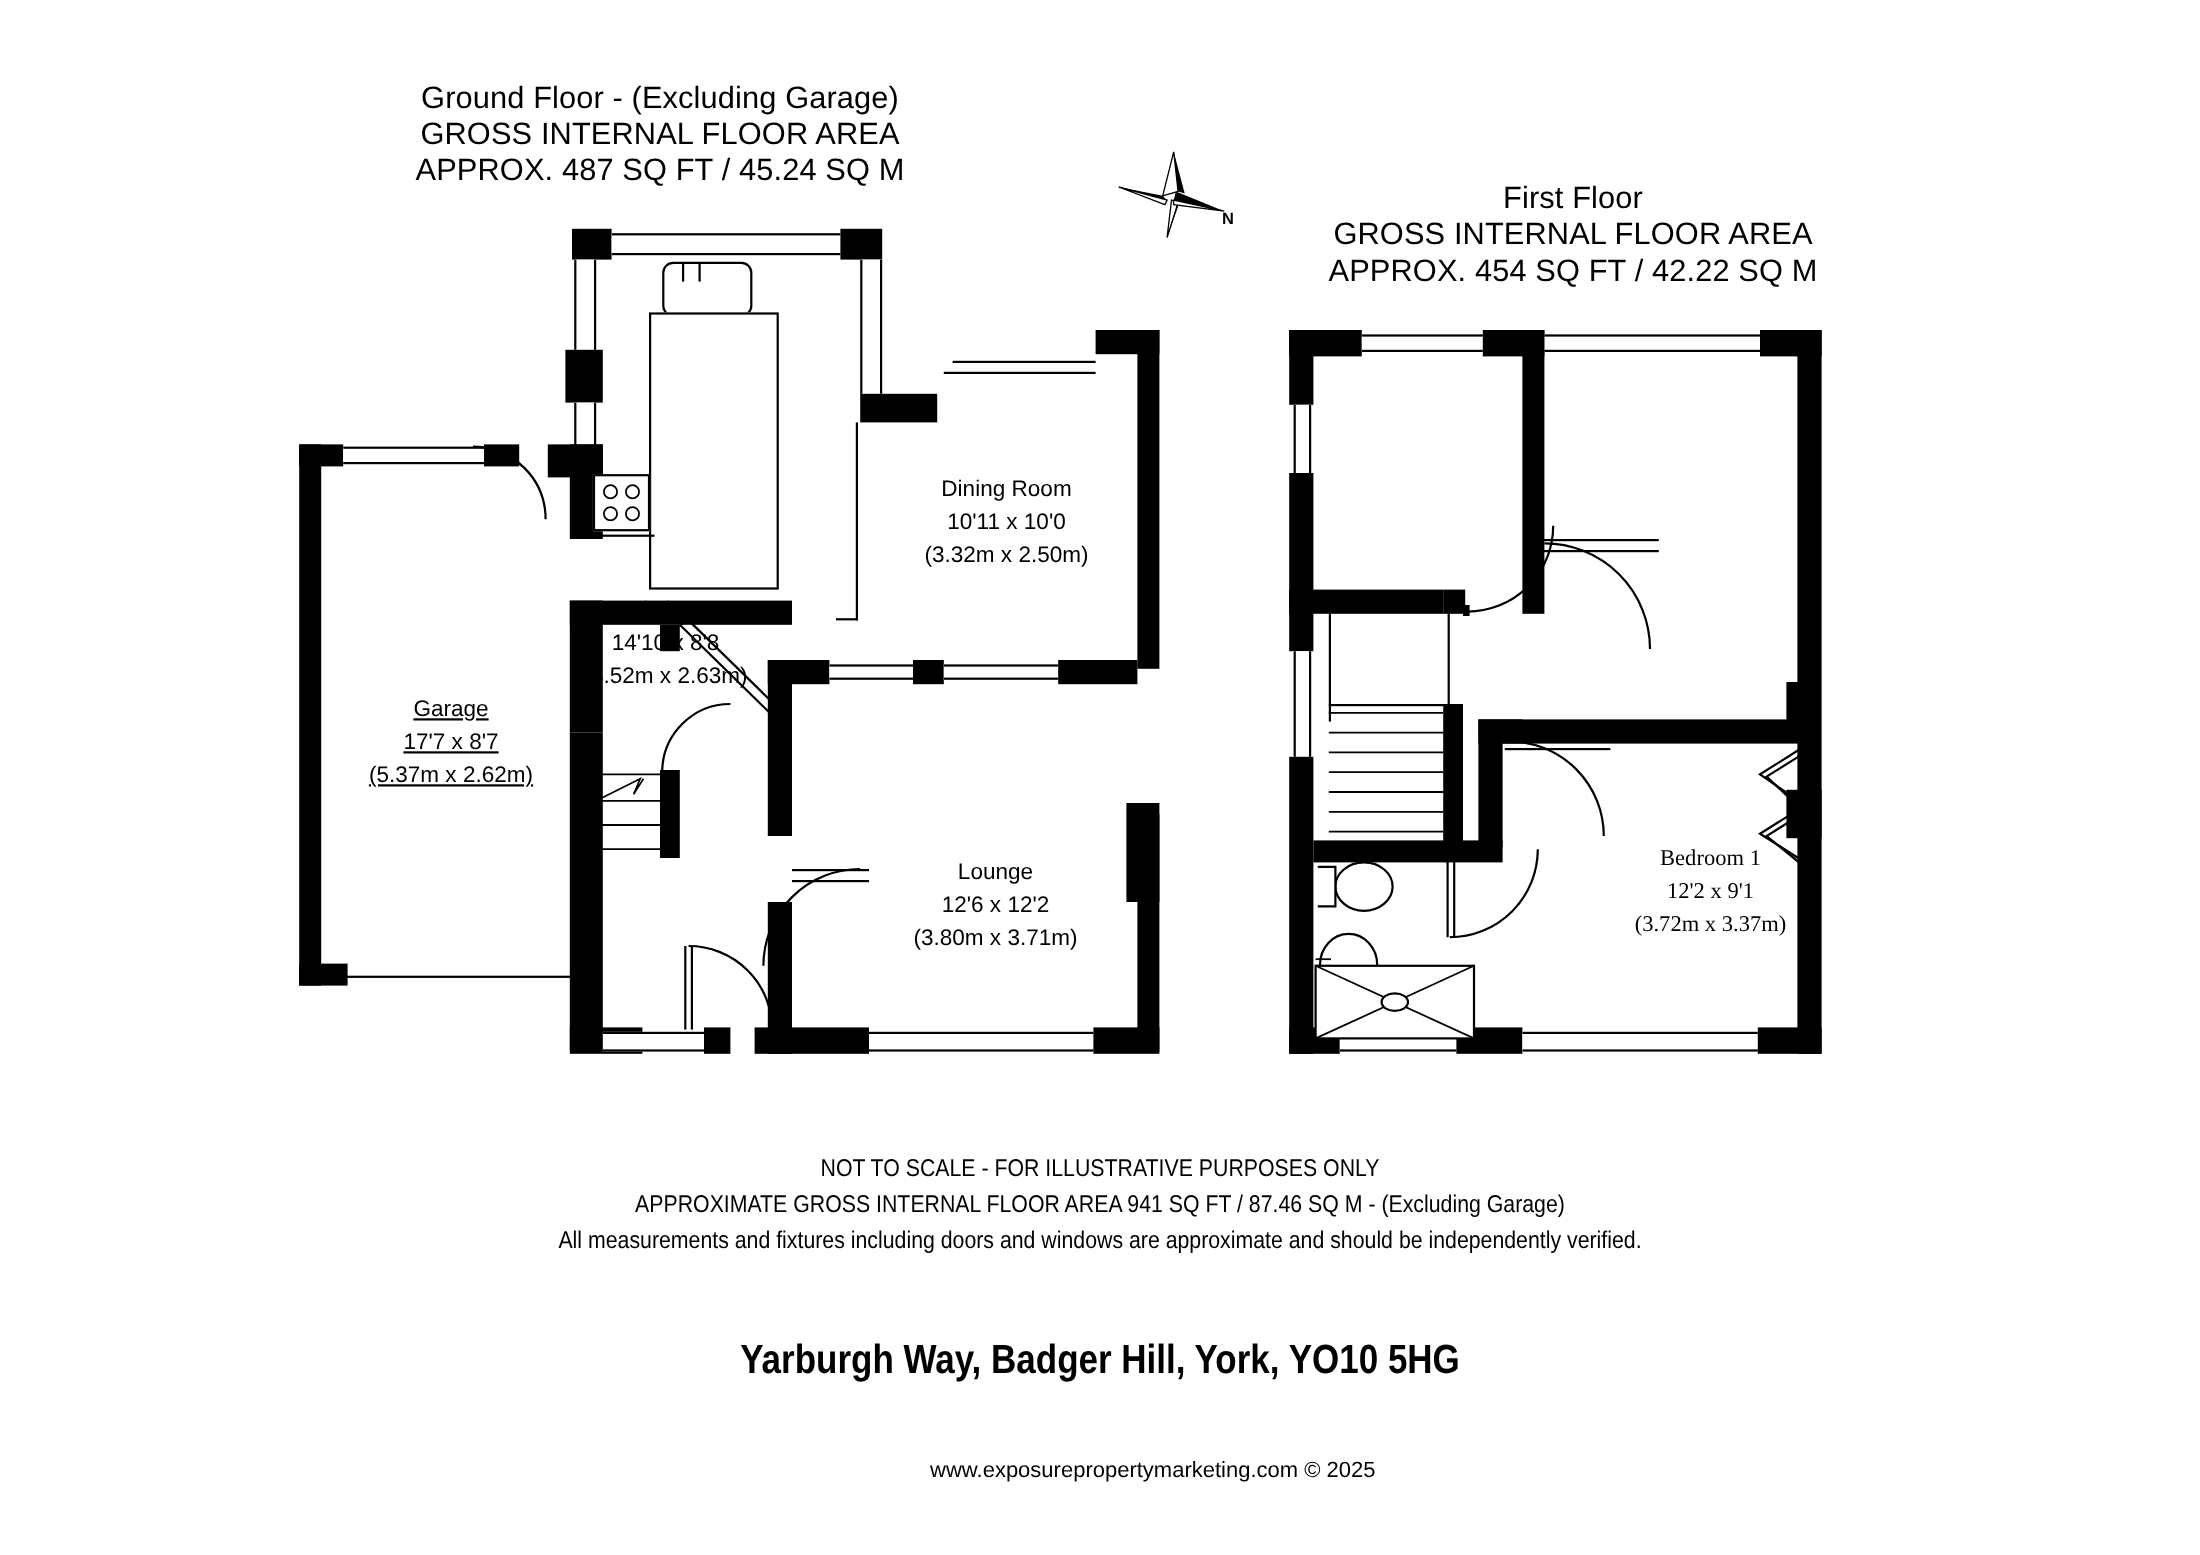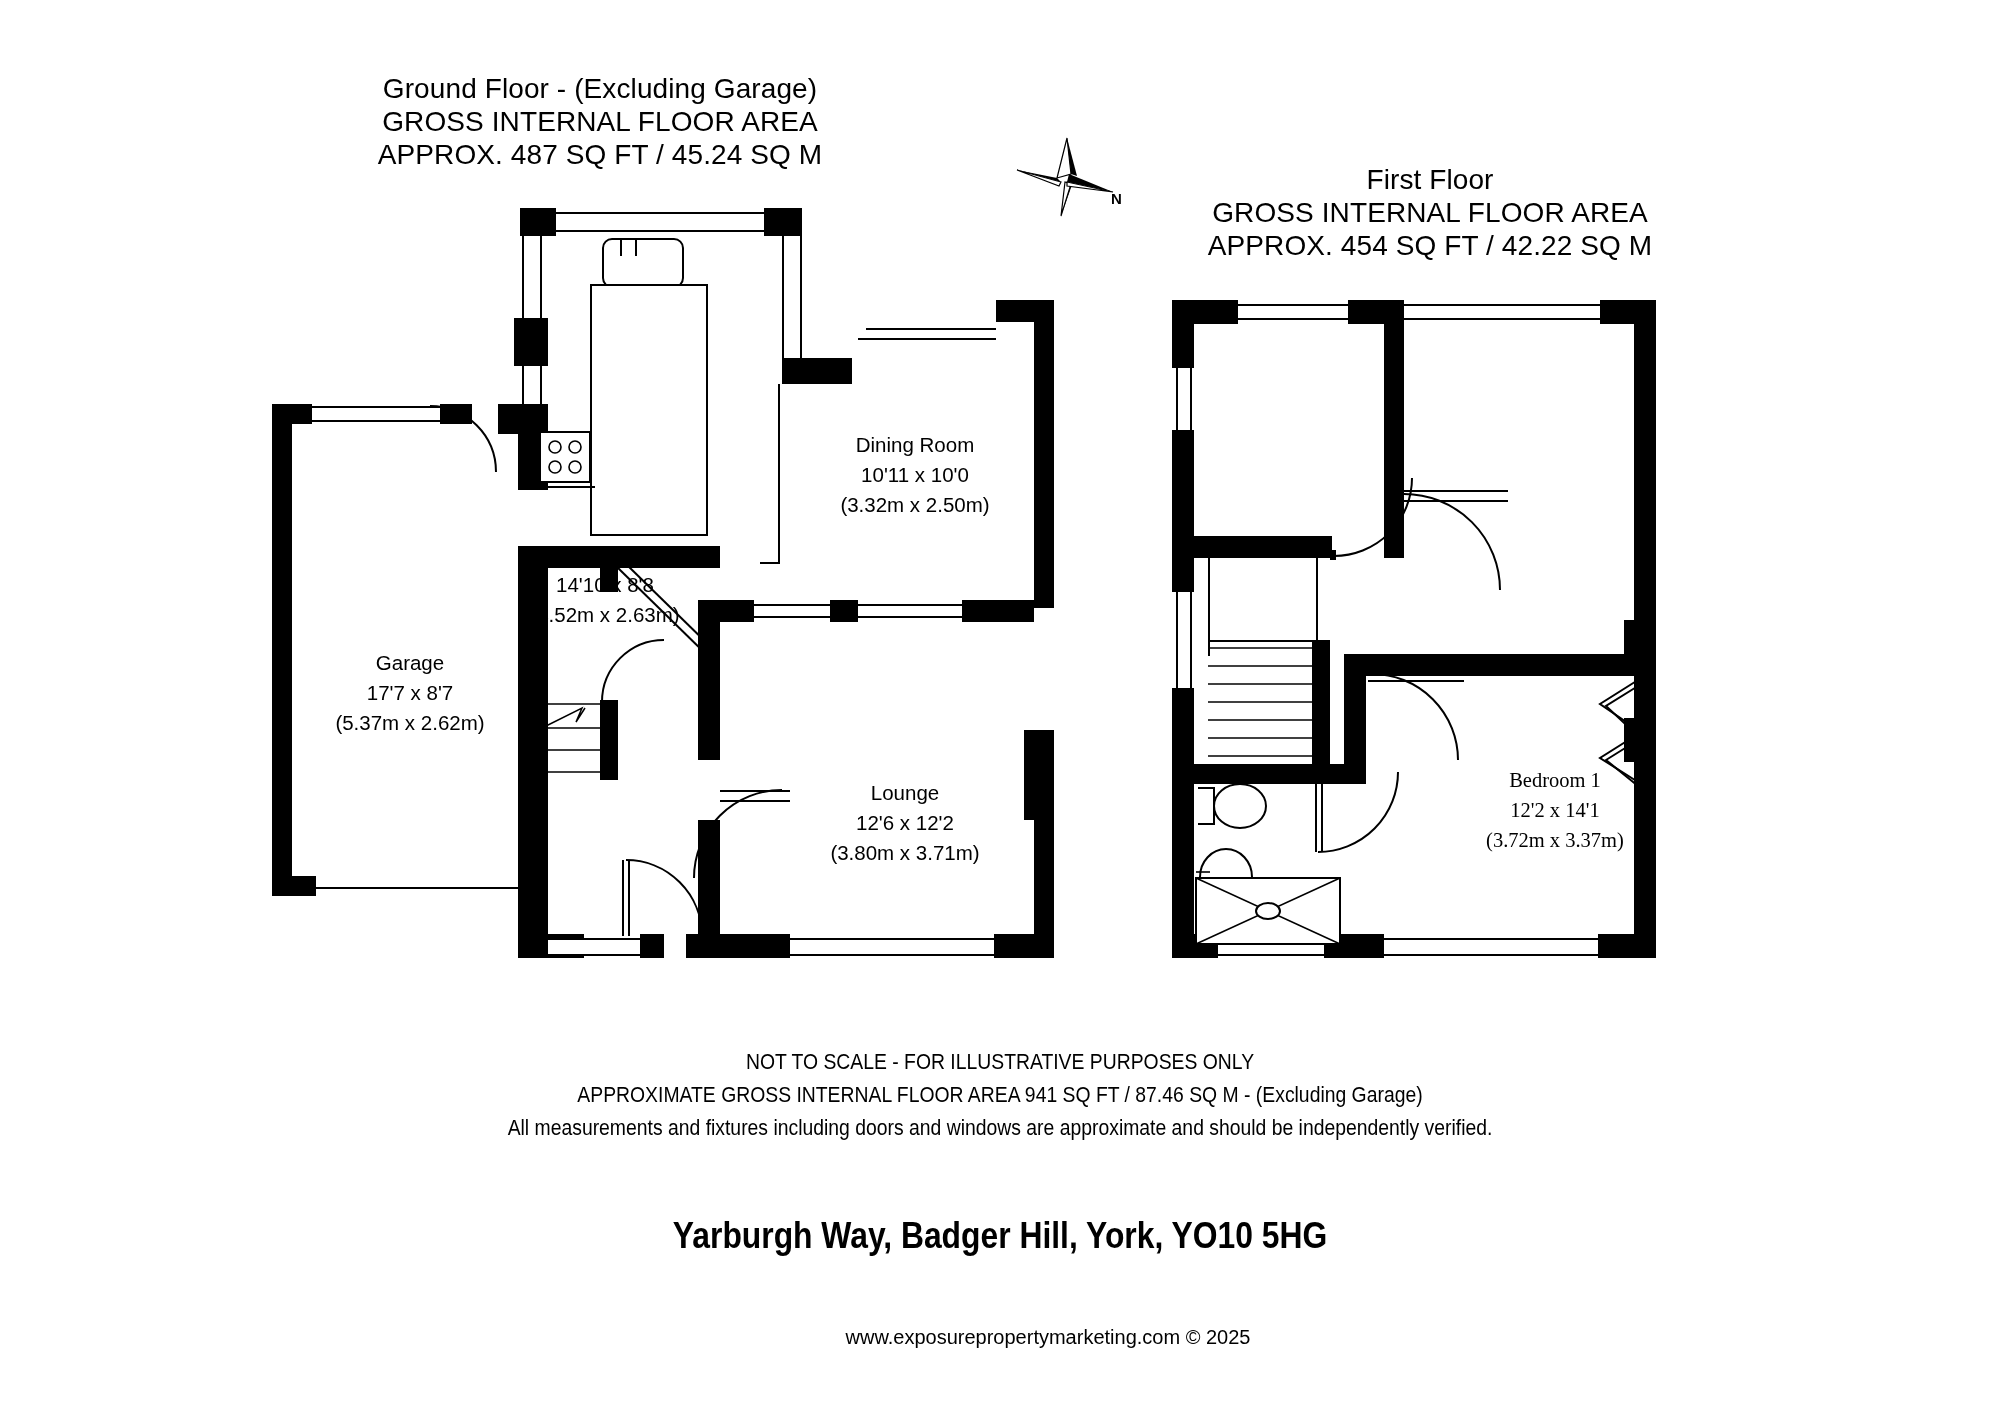--- a/index.html
+++ b/index.html
@@ -68,21 +68,21 @@
 
 <div class="abs" style="left:0;top:0;width:1100px;height:1000px;">
 
   <div class="abs wall" style="left:272px;top:404px;width:40px;height:20px;"></div>
   <div class="abs win-h" style="left:312px;top:406px;width:128px;height:16px;"></div>
   <div class="abs wall" style="left:440px;top:404px;width:32px;height:20px;"></div>
   <div class="abs wall" style="left:272px;top:404px;width:20px;height:492px;"></div>
   <div class="abs wall" style="left:272px;top:876px;width:44px;height:20px;"></div>
   <div class="abs thinline" style="left:292px;top:887px;width:230px;height:2px;"></div>
 
-  <div class="abs roomlbl" style="left:290px;top:648px;width:240px;">
+  <div class="abs roomlbl" style="left:290px;top:630px;width:240px;text-decoration:underline;">
     <div>Garage</div>
     <div>17'7 x 8'7</div>
     <div>(5.37m x 2.62m)</div>
   </div>
 
   <div class="abs" style="left:420px;top:400px;width:110px;height:100px;">
     <svg width="110" height="100" viewBox="0 0 110 100">
       <path d="M10 6 A 66 66 0 0 1 76 72" fill="none" stroke="#000" stroke-width="2"></path>
     </svg>
   </div>
@@ -320,21 +320,21 @@
       <line x1="2" y1="2" x2="146" y2="68" stroke="#000" stroke-width="1.6"></line>
       <line x1="146" y1="2" x2="2" y2="68" stroke="#000" stroke-width="1.6"></line>
       <ellipse cx="74" cy="35" rx="12" ry="8" fill="#fff" stroke="#000" stroke-width="2"></ellipse>
     </svg>
   </div>
 
 
 
   <div class="abs roomlbl" style="left:340px;top:765px;width:230px;font-family:Liberation Serif, serif;">
     <div>Bedroom 1</div>
-    <div>12'2 x 14'1</div>
+    <div>12'2 x 9'1</div>
     <div>(3.72m x 3.37m)</div>
   </div>
 </div>
 
 <div class="abs" style="left:0;top:1045px;width:2000px;">
   <div class="footer-line">NOT TO SCALE - FOR ILLUSTRATIVE PURPOSES ONLY</div>
   <div class="footer-line">APPROXIMATE GROSS INTERNAL FLOOR AREA 941 SQ FT / 87.46 SQ M - (Excluding Garage)</div>
   <div class="footer-line">All measurements and fixtures including doors and windows are approximate and should be independently verified.</div>
 </div>
 

